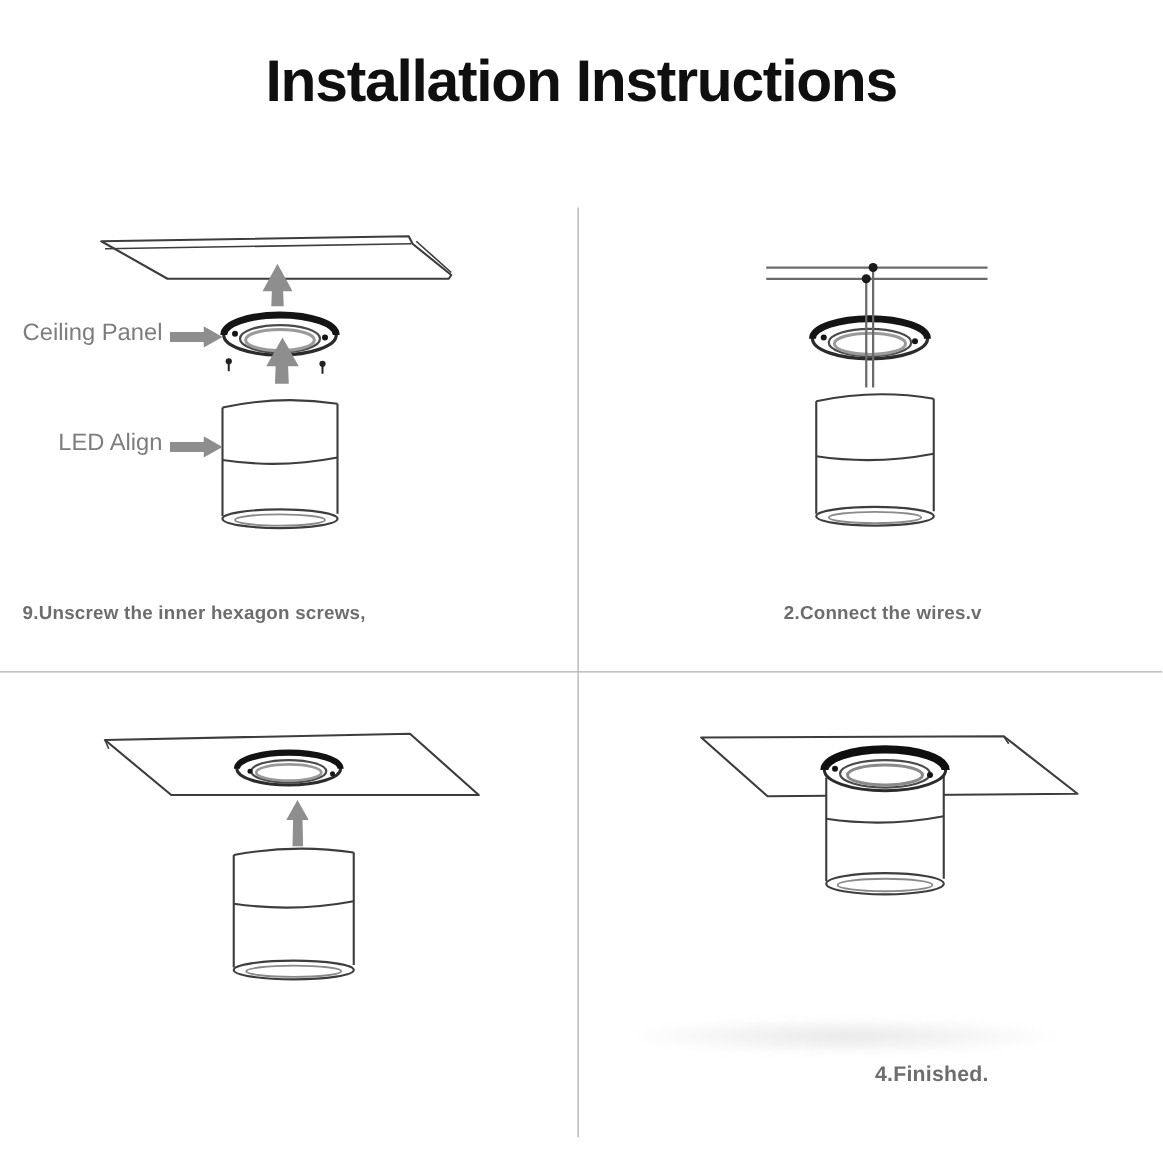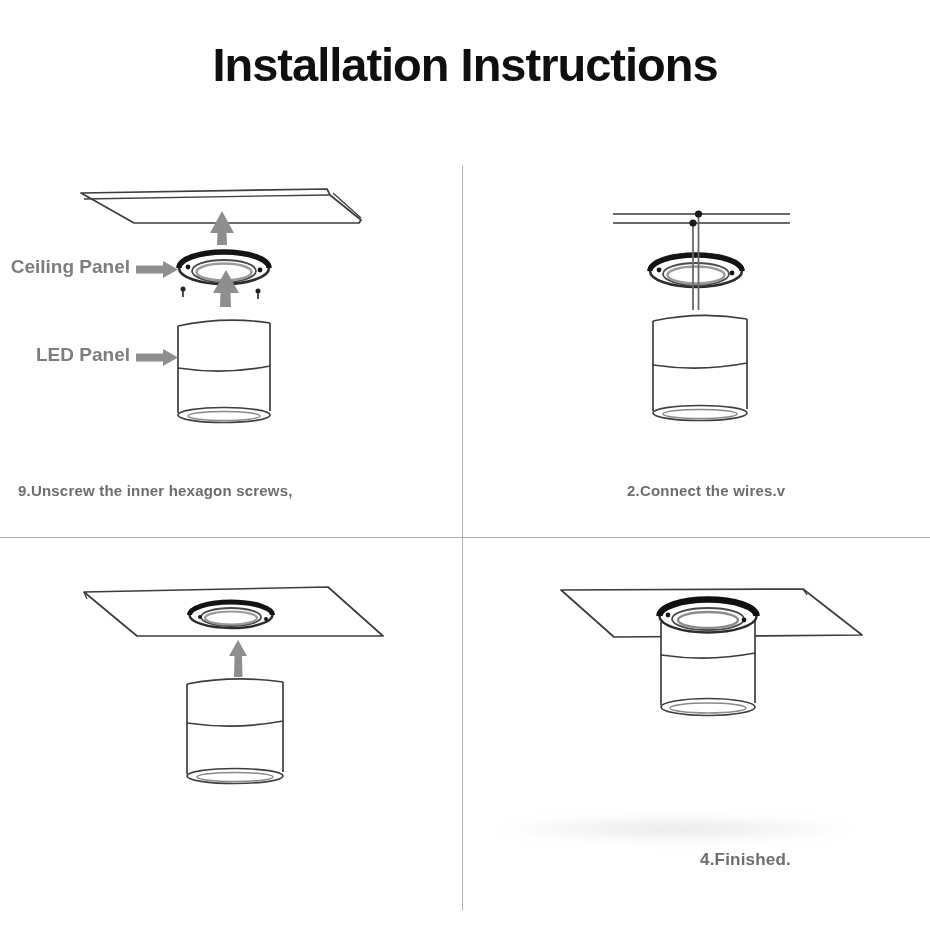--- a/index.html
+++ b/index.html
@@ -8,21 +8,21 @@
     font-family:"Liberation Sans",sans-serif;overflow:hidden;
   }
   .title{
     position:absolute;top:37px;left:0;width:930px;text-align:center;
     font-size:47px;font-weight:700;letter-spacing:-1px;color:#0f0f0f;white-space:nowrap;
   }
   .divider-v{position:absolute;left:462px;top:166px;width:1px;height:744px;background:#b0b0b0;}
   .divider-h{position:absolute;left:0;top:537px;width:930px;height:1px;background:#b0b0b0;}
   svg.diagram{position:absolute;}
   .callout{
-    position:absolute;font-size:19px;font-weight:700;color:#7d7d7d;
+    position:absolute;font-size:19px;font-weight:400;color:#7d7d7d;
     white-space:nowrap;text-align:right;
   }
   .callout-arrow{position:absolute;}
   .step-text{
     position:absolute;font-size:15px;font-weight:600;color:#6d6d6d;
     letter-spacing:0.2px;white-space:nowrap;
   }
   .smudge{
     position:absolute;left:498px;top:814px;width:355px;height:30px;
     background:radial-gradient(ellipse at center, rgba(190,190,190,0.35) 0%, rgba(255,255,255,0) 70%);
@@ -75,21 +75,21 @@
       <ellipse cx="224" cy="250" rx="46" ry="7.5"></ellipse>
       <ellipse cx="224" cy="251" rx="36" ry="4.5" stroke="#8a8a8a" stroke-width="1.5"></ellipse>
     </g>
   </svg>
 
   <div class="callout" style="left:6px;top:256px;width:124px">Ceiling Panel</div>
   <svg class="callout-arrow" style="left:136px;top:261px" width="43" height="17" viewBox="0 0 43 17">
     <polygon points="0,4.5 27,4.5 27,0 42,8.5 27,17 27,12.5 0,12.5" fill="#8e8e8e"></polygon>
   </svg>
 
-  <div class="callout" style="left:6px;top:344px;width:124px">LED Panel</div>
+  <div class="callout" style="left:6px;top:344px;width:124px">LED Align</div>
   <svg class="callout-arrow" style="left:136px;top:349px" width="43" height="17" viewBox="0 0 43 17">
     <polygon points="0,4.5 27,4.5 27,0 42,8.5 27,17 27,12.5 0,12.5" fill="#8e8e8e"></polygon>
   </svg>
 
   <div class="step-text" style="left:18px;top:482px">9.Unscrew the inner hexagon screws,</div>
 
   <svg class="diagram" style="left:463px;top:165px" width="467" height="372" viewBox="0 0 467 372">
 
     <g fill="none">
       <ellipse cx="233" cy="106" rx="46" ry="16" stroke="#2b2b2b" stroke-width="2.6" fill="#ffffff"></ellipse>

